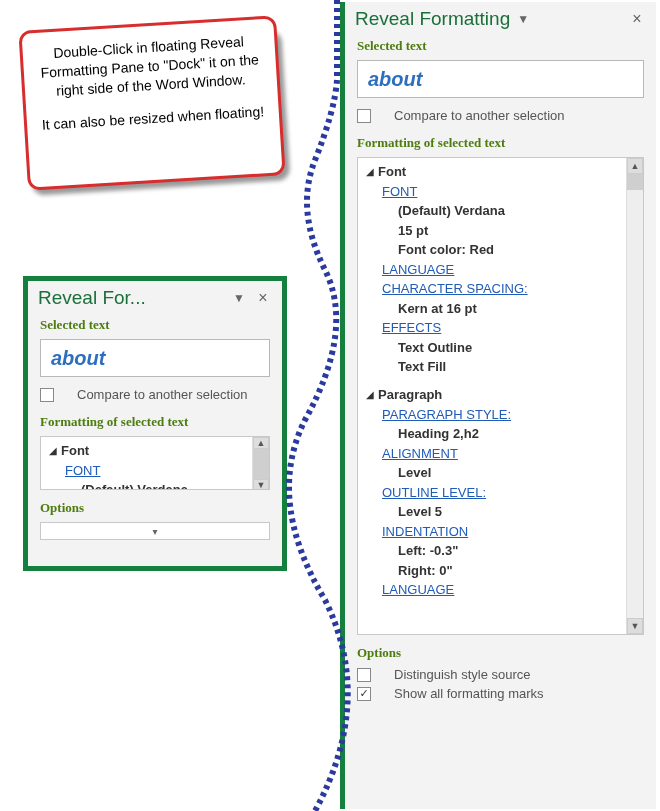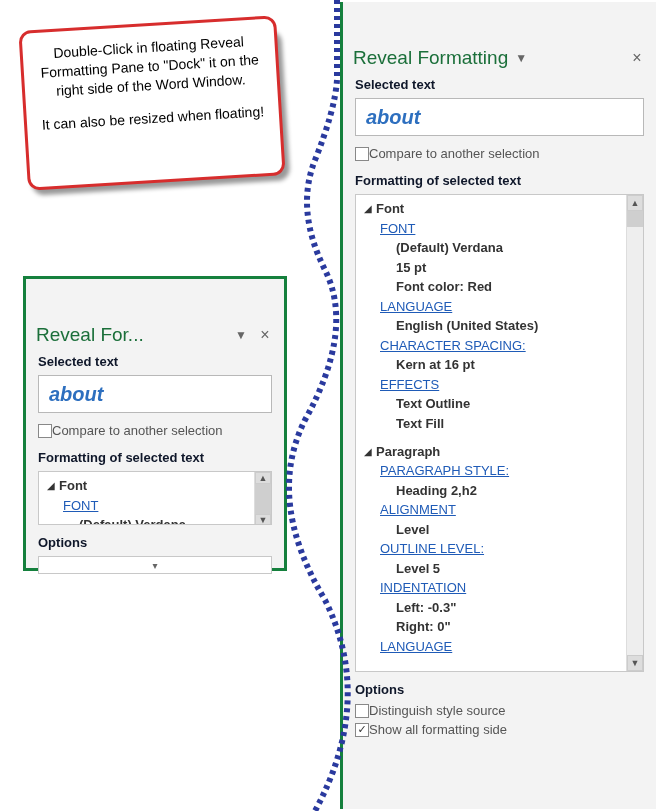--- a/index.html
+++ b/index.html
@@ -36,50 +36,50 @@
     color: #000;
     font-size: 14px;
     line-height: 1.35;
   }
   .callout .para2 { margin-top: 14px; }
 
   
   .pane {
     position: absolute;
     background: #f3f3f3;
-    border: 3px solid #15803d;
+    border: 5px solid #15803d;
     color: #444;
   }
   .floating { left: 23px; top: 276px; width: 264px; height: 295px; }
   .docked   { left: 340px; top: 2px; width: 316px; height: 807px;
               border-top: none; border-bottom: none; border-right: none; }
 
   .pane-title {
     display: flex; align-items: center;
     padding: 6px 10px 4px 10px;
     font-size: 19px;
     color: #1b6f3a;
     font-weight: 400;
     white-space: nowrap;
-    margin-top: 39px;
   }
   .pane-title .spacer { flex: 1; }
   .chev, .closex {
     width: 18px; height: 18px;
     display: inline-flex; align-items: center; justify-content: center;
     color: #666; cursor: pointer; font-size: 12px;
     margin-left: 6px;
   }
   .closex { font-size: 16px; }
 
   .section-label {
     font-weight: bold;
-    color: #0f172a;
+    color: #4d7c0f;
     padding: 4px 10px 4px 12px;
     font-size: 13px;
+    font-family: Liberation Serif, serif;
   }
 
   .selbox {
     margin: 2px 12px 6px 12px;
     border: 1px solid #b8b8b8;
     background: #fff;
     height: 38px;
     display: flex; align-items: center;
     padding-left: 10px;
   }
@@ -88,21 +88,21 @@
     font-style: italic;
     font-weight: bold;
     font-size: 20px;
     font-family: Verdana, sans-serif;
   }
 
   .chk-row {
     display: flex; align-items: center;
     padding: 4px 12px 8px 12px;
     color: #555;
-    gap: 0;
+    gap: 23px;
   }
   .chk {
     width: 14px; height: 14px;
     border: 1px solid #888;
     background: #fff;
     display: inline-flex; align-items: center; justify-content: center;
     font-size: 11px; color: #333;
   }
   .chk.checked::after { content: "\2713"; }
 
@@ -236,21 +236,20 @@
         </div>
       <div class="tree-row indent1">
           <span class="linklike">FONT</span>
         </div>
       <div class="tree-row indent2">(Default) Verdana</div>
       <div class="tree-row indent2">15 pt</div>
       <div class="tree-row indent2">Font color: Red</div>
       <div class="tree-row indent1">
           <span class="linklike">LANGUAGE</span>
         </div>
-      <div class="tree-row indent2">English (United States)</div>
       <div class="tree-row indent1">
           <span class="linklike">CHARACTER SPACING:</span>
         </div>
       <div class="tree-row indent2">Kern at 16 pt</div>
       <div class="tree-row indent1">
           <span class="linklike">EFFECTS</span>
         </div>
       <div class="tree-row indent2">Text Outline</div>
       <div class="tree-row indent2">Text Fill</div>
 
@@ -290,19 +289,19 @@
     </div>
   </div>
 
   <div class="section-label">Options</div>
   <div class="chk-row" style="padding-top:2px;padding-bottom:2px">
     <span class="chk"></span>
     <span>Distinguish style source</span>
   </div>
   <div class="chk-row" style="padding-top:2px">
     <span class="chk checked"></span>
-    <span>Show all formatting side</span>
+    <span>Show all formatting marks</span>
   </div>
 </div>
 
 <svg class="divider" width="120" height="811">
   <path d="M72,0 L72,80 Q70,110 50,160 Q30,210 60,270 Q90,330 40,420 Q0,500 60,600 Q110,700 50,811" stroke="#2a3a9e" stroke-width="6" fill="none" stroke-dasharray="4 4"></path>
 </svg>
 
 </body></html>

